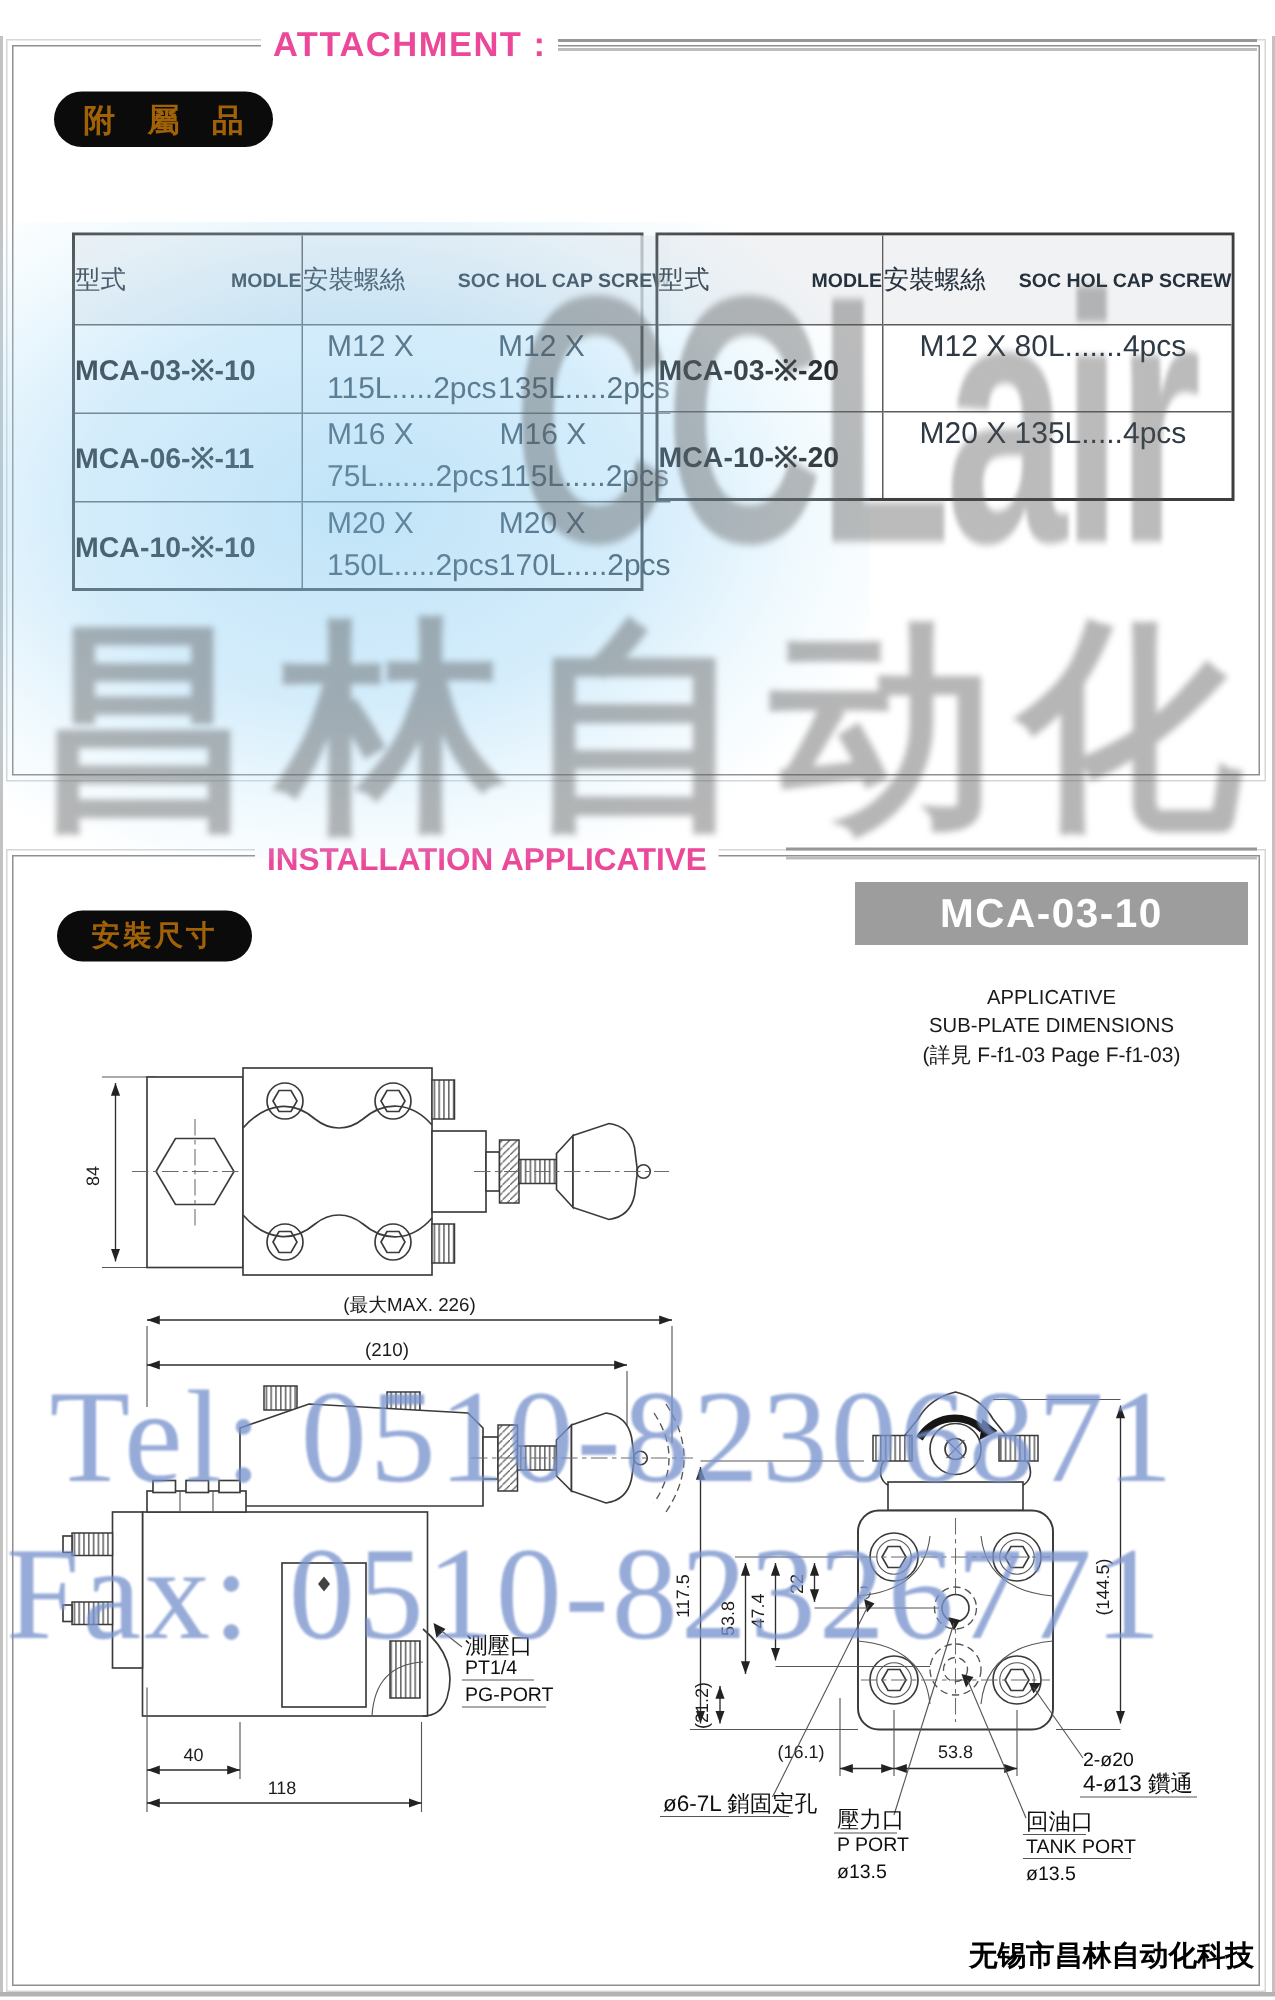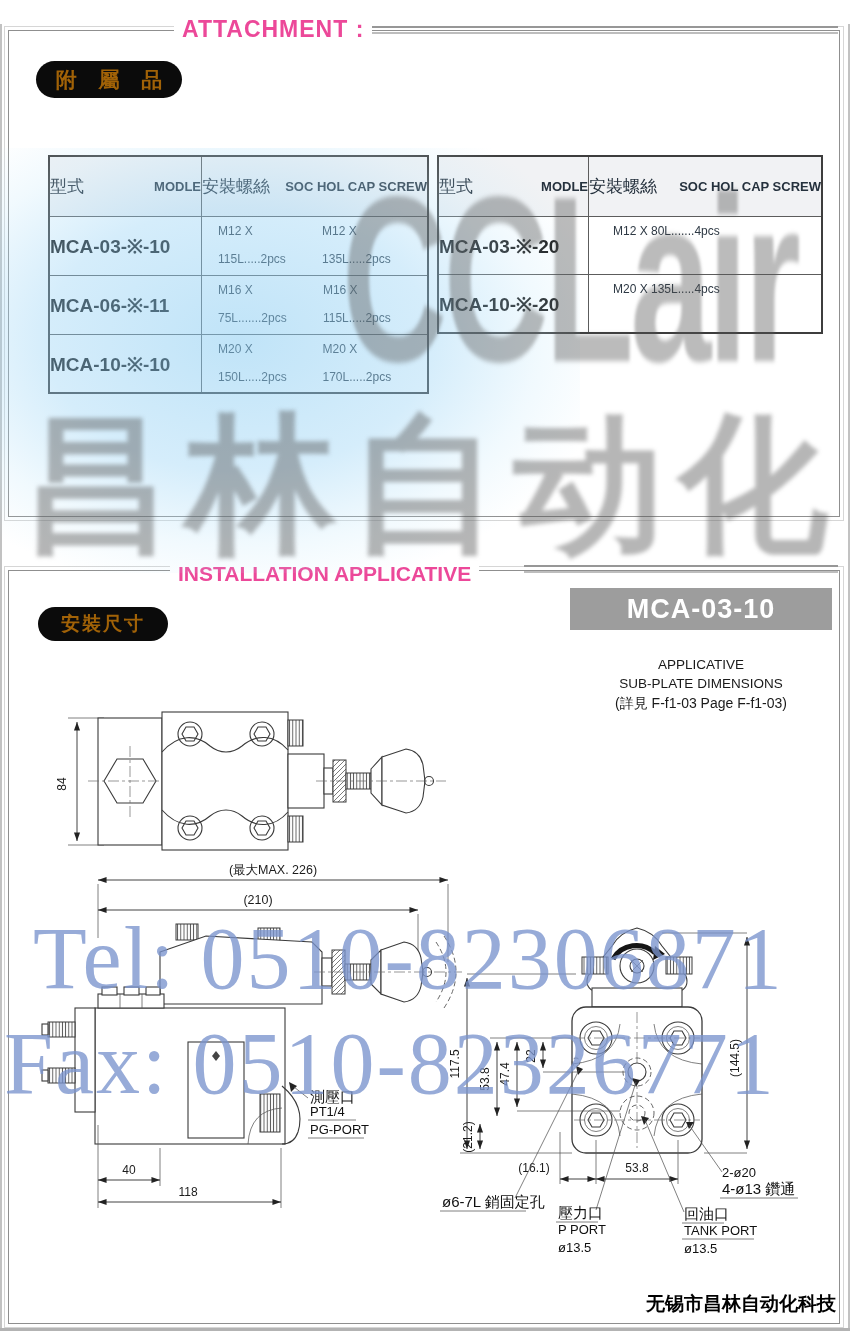--- a/index.html
+++ b/index.html
@@ -31,21 +31,21 @@
   #tbl2{left:437px;top:155px;width:386px;height:179px;grid-template-columns:150px 1fr;grid-template-rows:60px 58px 1fr;}
   .cell{display:flex;flex-direction:row;justify-content:space-between;box-sizing:border-box;}
   .br{border-right:1px solid #5c5c5c;}
   .bb{border-bottom:1px solid #5c5c5c;}
   .hd{align-items:center;background:rgba(235,237,239,0.7);}
   .hd .zh{font-size:17px;color:#25313d;line-height:22px;}
   .hd .en{font-size:13px;font-weight:bold;color:#25313d;line-height:17px;}
   .model{align-items:center;font-weight:bold;font-size:19px;color:#151515;}
   .screws{padding-left:16px;}
   #tbl2 .screws{padding-left:24px;}
-  .screws div{font-size:12px;color:#2e3944;line-height:28px;}
+  .screws div{font-size:20px;color:#2e3944;line-height:28px;}
   
   #blob{position:absolute;left:-40px;top:148px;width:620px;height:425px;z-index:4;pointer-events:none;
         background:radial-gradient(ellipse at 45% 45%, rgba(140,205,242,0.55) 0%, rgba(150,210,245,0.40) 40%,
         rgba(190,230,250,0.22) 62%, rgba(225,242,252,0) 78%);}
   #wm-logo{position:absolute;left:342px;top:160px;font-size:235px;font-weight:bold;line-height:240px;
         color:rgba(85,85,85,0.40);transform:scaleX(0.62);transform-origin:left top;letter-spacing:-6px;
         filter:blur(2.5px);z-index:5;white-space:nowrap;pointer-events:none;}
   #wm-cn{position:absolute;left:22px;top:408px;font-size:150px;font-weight:bold;line-height:152px;
         color:rgba(80,80,80,0.42);letter-spacing:14px;filter:blur(2px);z-index:5;white-space:nowrap;pointer-events:none;}
   .wm-blue{position:absolute;left:4px;font-family:"Liberation Serif",serif;font-size:88px;line-height:92px;

